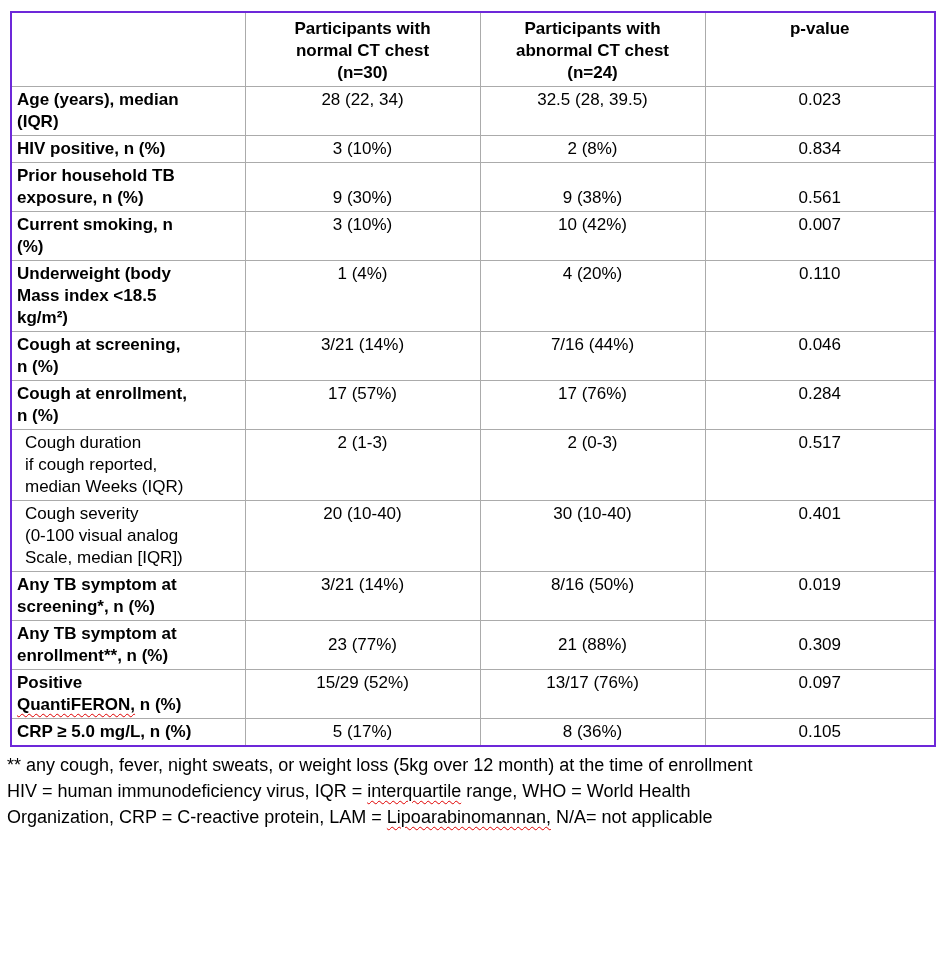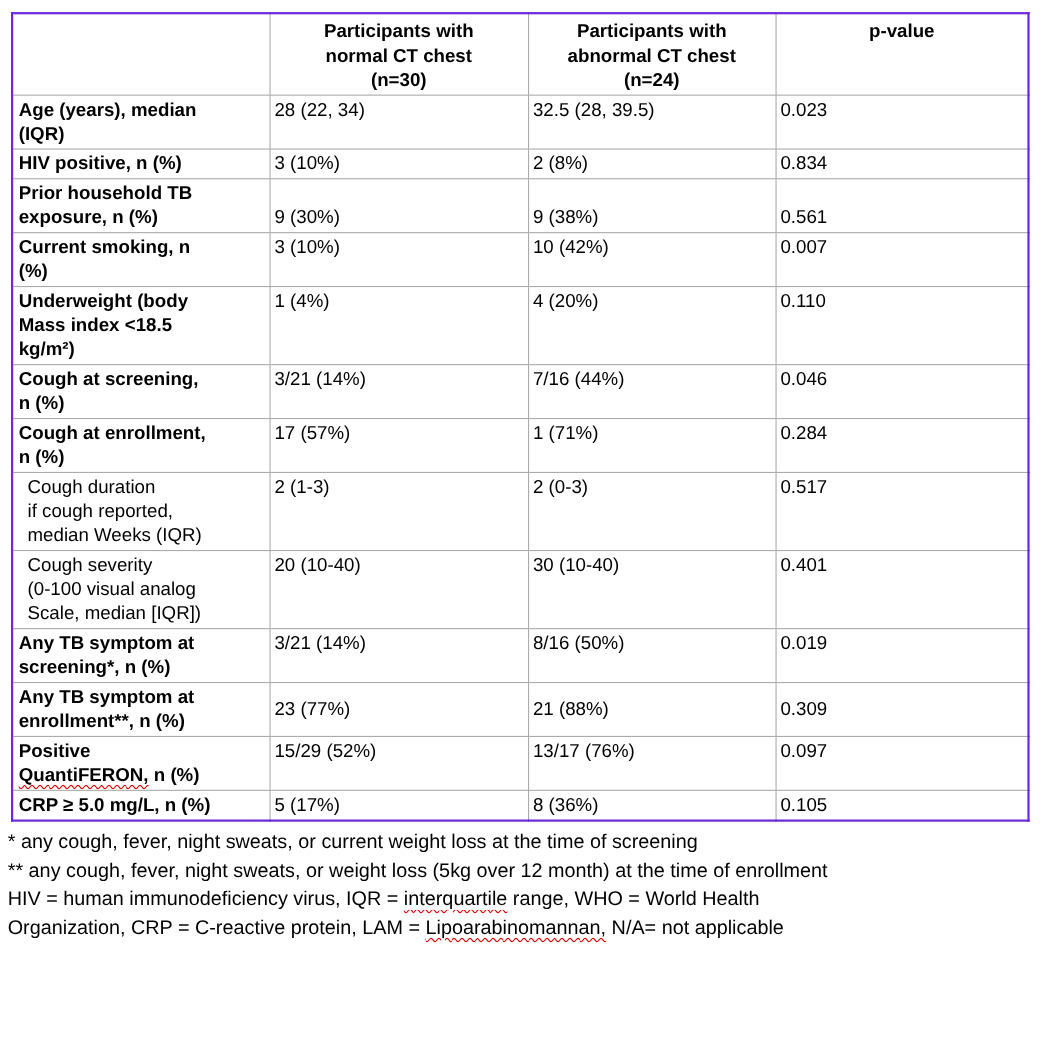--- a/index.html
+++ b/index.html
@@ -40,21 +40,21 @@
     text-align: left;
     vertical-align: top;
     font-weight: bold;
     font-size: 17px;
     line-height: 22px;
     padding-left: 5px;
   }
   td.label-cell.regular { font-weight: normal; }
   td.label-cell.indent  { padding-left: 13px; }
   td.value-cell {
-    text-align: left;
+    text-align: center;
     font-size: 17px;
     line-height: 22px;
     vertical-align: top;
   }
   tr.valign-bottom td.value-cell { vertical-align: bottom; }
   tr.valign-middle td.value-cell { vertical-align: middle; }
   .line { display: block; }
   .sq {
     text-decoration: underline;
     text-decoration-style: wavy;
@@ -153,21 +153,21 @@
           <td class="value-cell">3/21 (14%)</td>
           <td class="value-cell">7/16 (44%)</td>
           <td class="value-cell">0.046</td>
         </tr>
         <tr class="valign-top">
           <td class="label-cell">
             <span class="line">Cough at enrollment,</span>
             <span class="line">n (%)</span>
           </td>
           <td class="value-cell">17 (57%)</td>
-          <td class="value-cell">1 (71%)</td>
+          <td class="value-cell">17 (76%)</td>
           <td class="value-cell">0.284</td>
         </tr>
         <tr class="valign-top">
           <td class="label-cell regular indent">
             <span class="line">Cough duration</span>
             <span class="line">if cough reported,</span>
             <span class="line">median Weeks (IQR)</span>
           </td>
           <td class="value-cell">2 (1-3)</td>
           <td class="value-cell">2 (0-3)</td>
@@ -214,18 +214,17 @@
           <td class="label-cell">
             <span class="line">CRP ≥ 5.0 mg/L, n (%)</span>
           </td>
           <td class="value-cell">5 (17%)</td>
           <td class="value-cell">8 (36%)</td>
           <td class="value-cell">0.105</td>
         </tr>
       </tbody>
   </table>
   <div class="footnotes">
-      <div>* any cough, fever, night sweats, or current weight loss at the time of screening</div>
       <div>** any cough, fever, night sweats, or weight loss (5kg over 12 month) at the time of enrollment</div>
       <div>HIV = human immunodeficiency virus, IQR = <span class="sq">interquartile</span> range, WHO = World Health</div>
       <div>Organization, CRP = C-reactive protein, LAM = <span class="sq">Lipoarabinomannan,</span> N/A= not applicable</div>
     </div>
 </div>
 
 </body></html>

